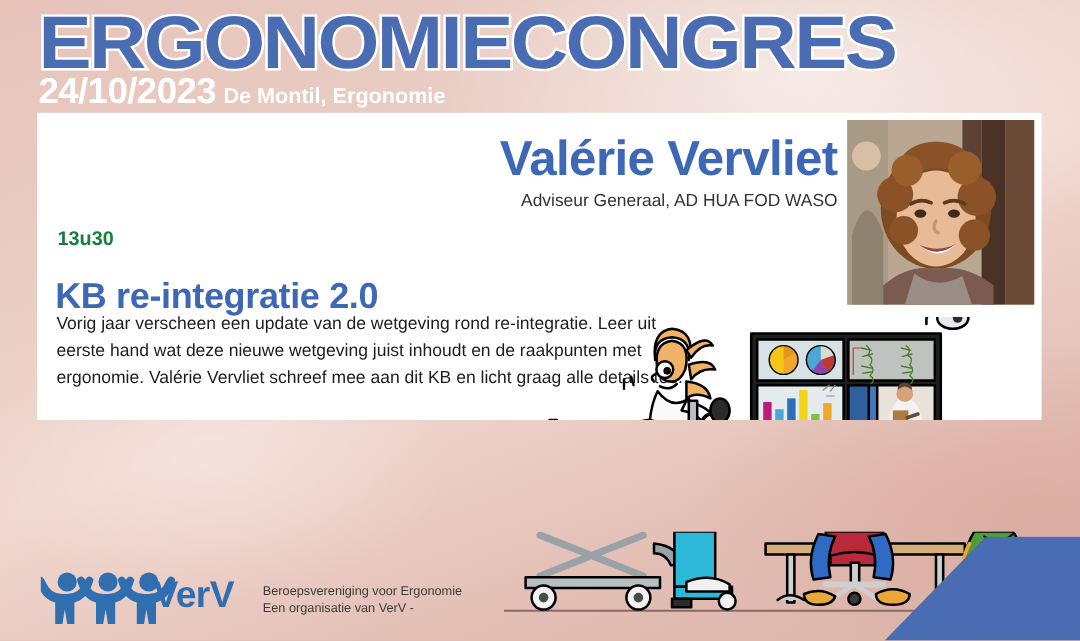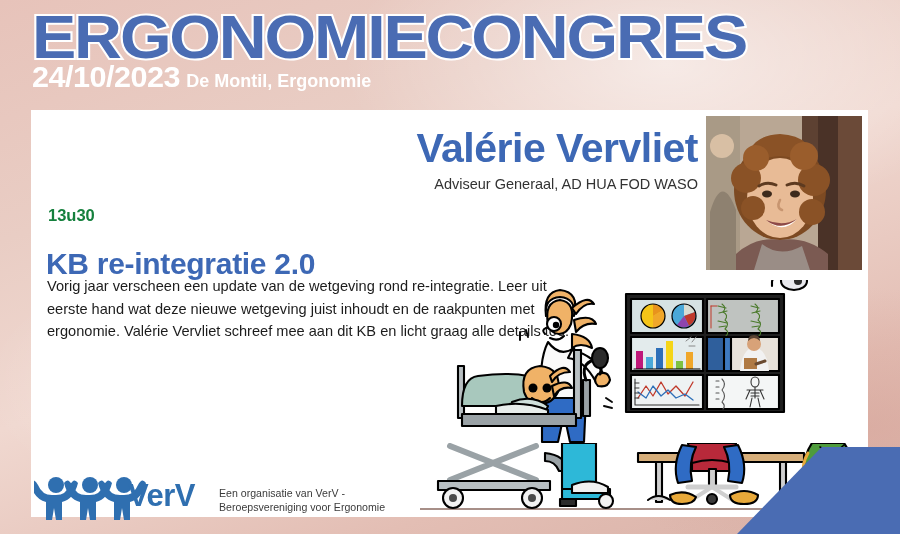--- a/index.html
+++ b/index.html
@@ -30,21 +30,21 @@
     white-space:nowrap;
   }
   .hdr-sub{position:absolute;left:32px;top:60px;white-space:nowrap;
     display:flex;align-items:baseline;gap:9px;}
   .hdr-date{font-size:30px;font-weight:bold;color:#ffffff;letter-spacing:-.5px;
     transform:scaleX(1.02);transform-origin:left;}
   .hdr-venue{font-size:18px;font-weight:bold;color:#ffffff;}
 
   
   .card{
-    position:absolute;left:31px;top:110px;width:837px;height:407px;
+    position:absolute;left:31px;top:94px;width:837px;height:256px;
     background:#ffffff;overflow:hidden;
   }
 
   .speaker-block{position:absolute;right:170px;top:14px;text-align:right;}
   .speaker-name{font-size:41px;font-weight:bold;color:#3d68b5;letter-spacing:-.5px;
     line-height:48px;white-space:nowrap;}
   .speaker-role{font-size:14.5px;color:#333333;margin-top:4px;white-space:nowrap;}
 
   .portrait{
     position:absolute;right:6px;top:6px;width:156px;height:154px;
@@ -323,19 +323,19 @@
         <circle cx="56" cy="13" r="8"></circle>
         <circle cx="90" cy="13" r="8"></circle>
         <path d="M22 23 q10 0 14 -10 q4 -8 8 -2 q-4 16 -16 19 l0 18 -6 0 l-2 -12 -2 12 -6 0 l0 -18 q-12 -3 -16 -19 q4 -6 8 2 q4 10 14 10 z"></path>
         <path d="M56 23 q10 0 14 -10 q4 -8 8 -2 q-4 16 -16 19 l0 18 -6 0 l-2 -12 -2 12 -6 0 l0 -18 q-12 -3 -16 -19 q4 -6 8 2 q4 10 14 10 z"></path>
         <path d="M90 23 q10 0 14 -10 q4 -8 8 -2 q-4 16 -16 19 l0 18 -6 0 l-2 -12 -2 12 -6 0 l0 -18 q-12 -3 -16 -19 q4 -6 8 2 q4 10 14 10 z"></path>
       </g>
     </svg>
   </div>
   <div class="logo-word">VerV</div>
   <div class="org-text">
+    <div>Beroepsvereniging  voor Ergonomie</div>
     <div>Een organisatie van VerV -</div>
-    <div>Beroepsvereniging  voor Ergonomie</div>
   </div>
 
   <div class="contact"></div>
 
 </div>
 
 </body></html>

